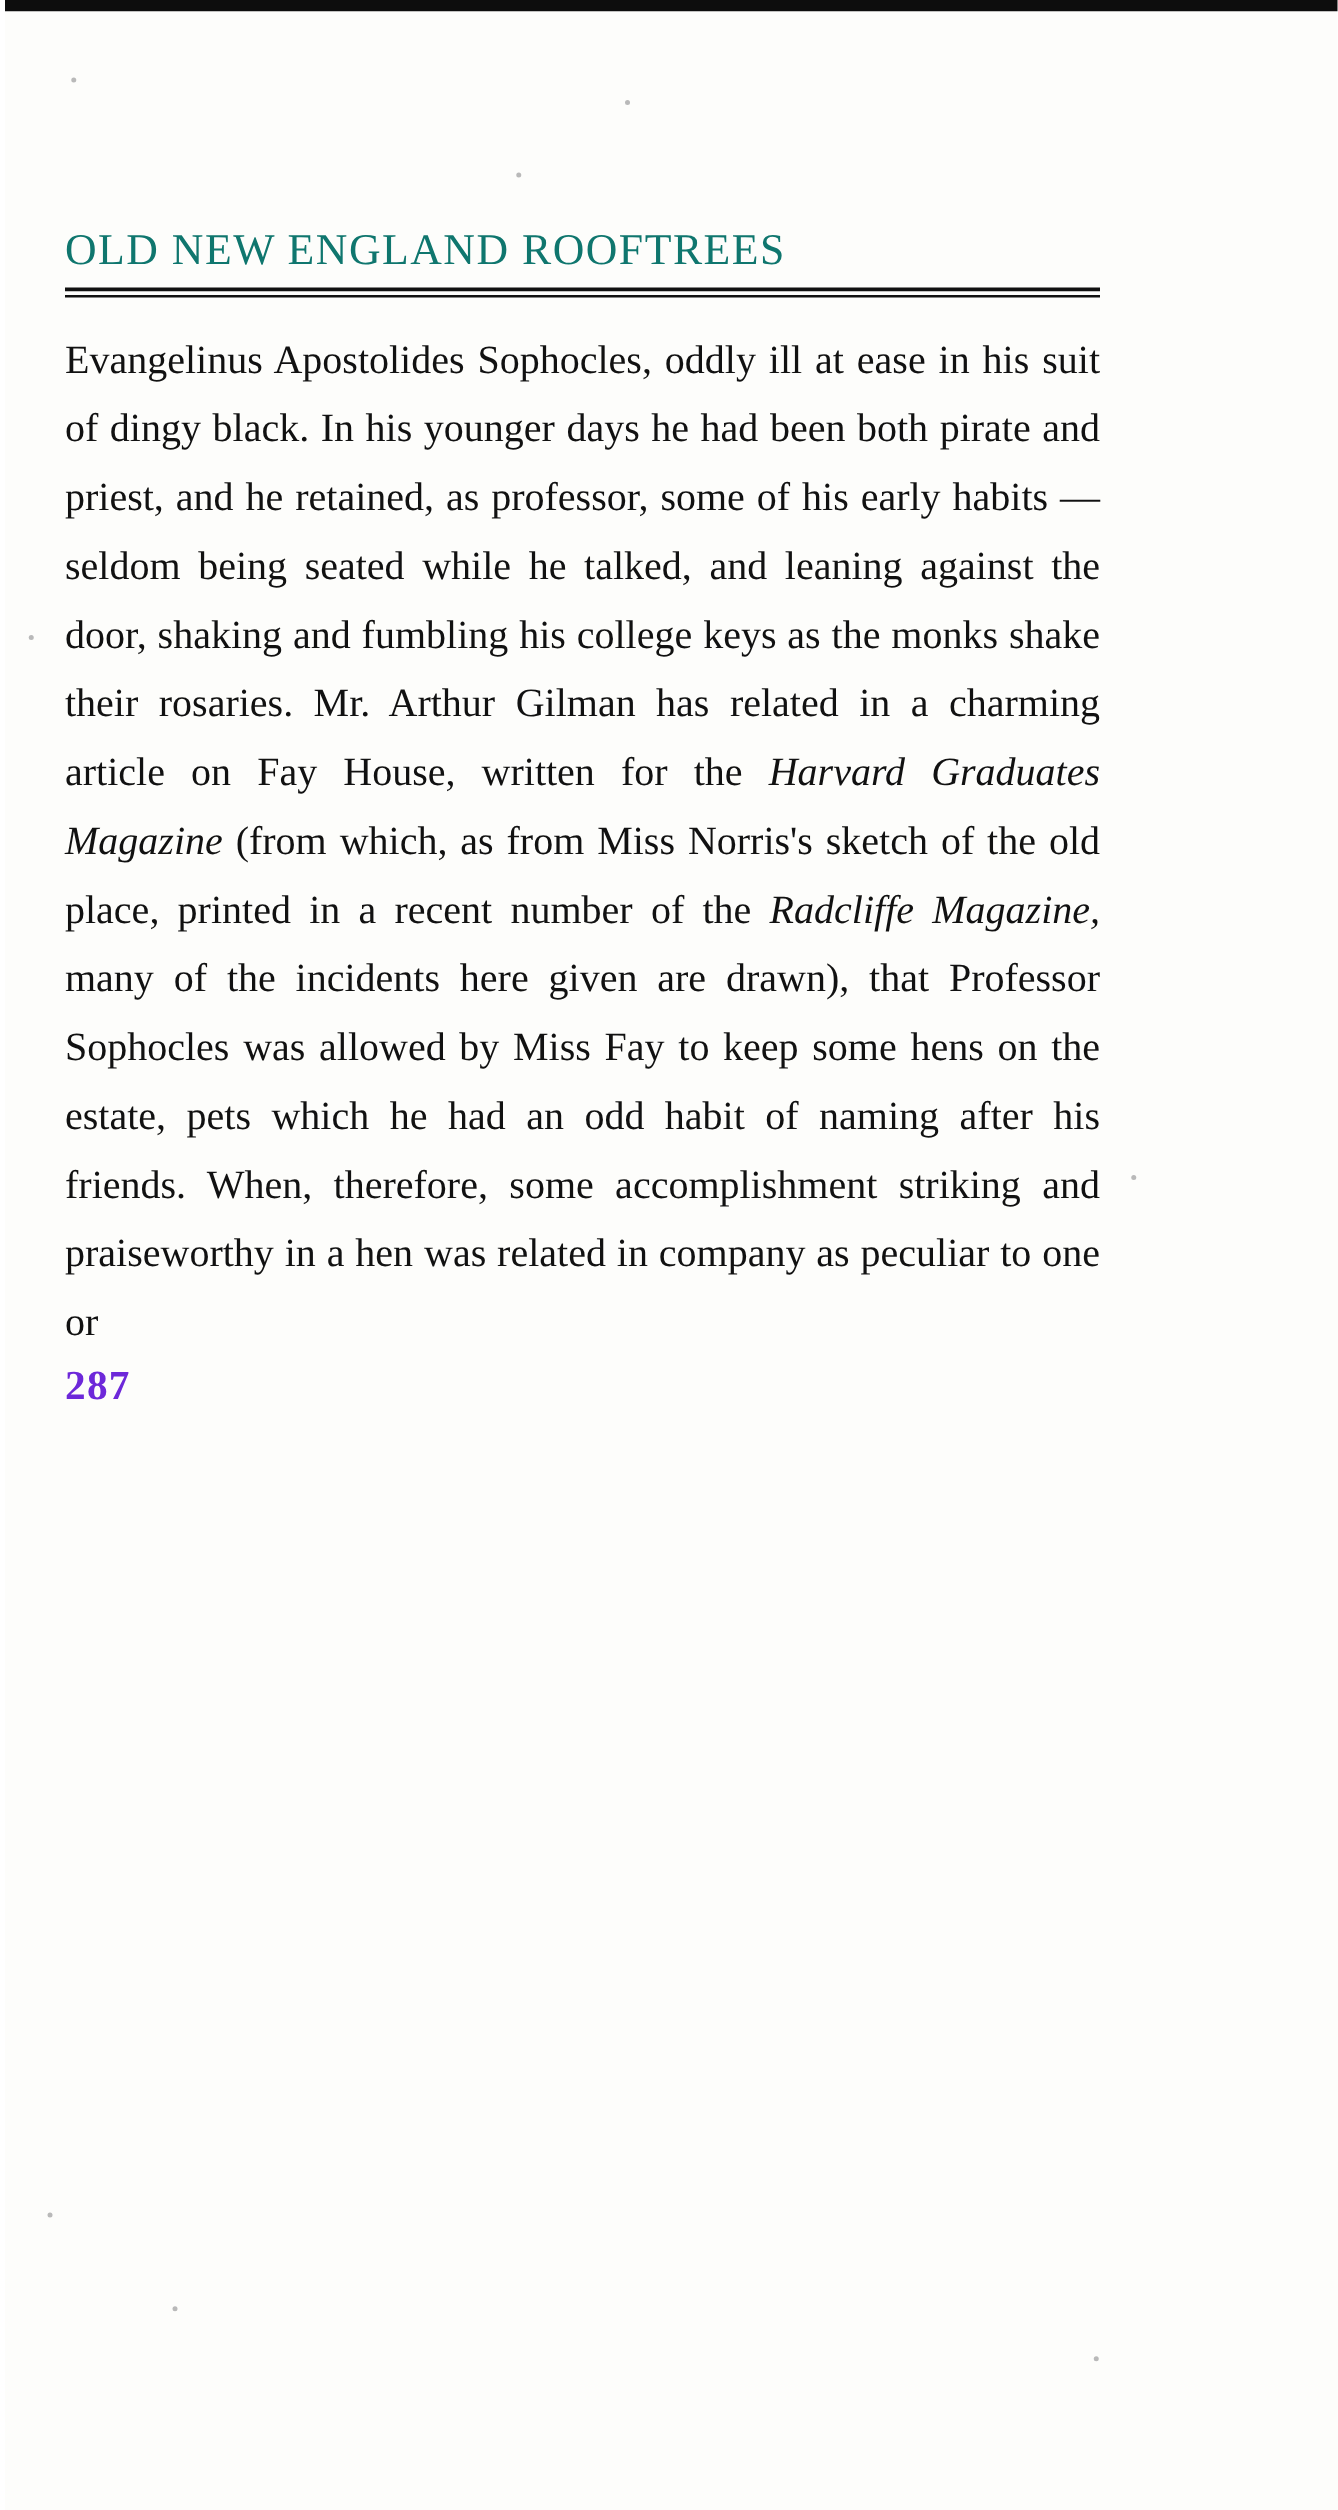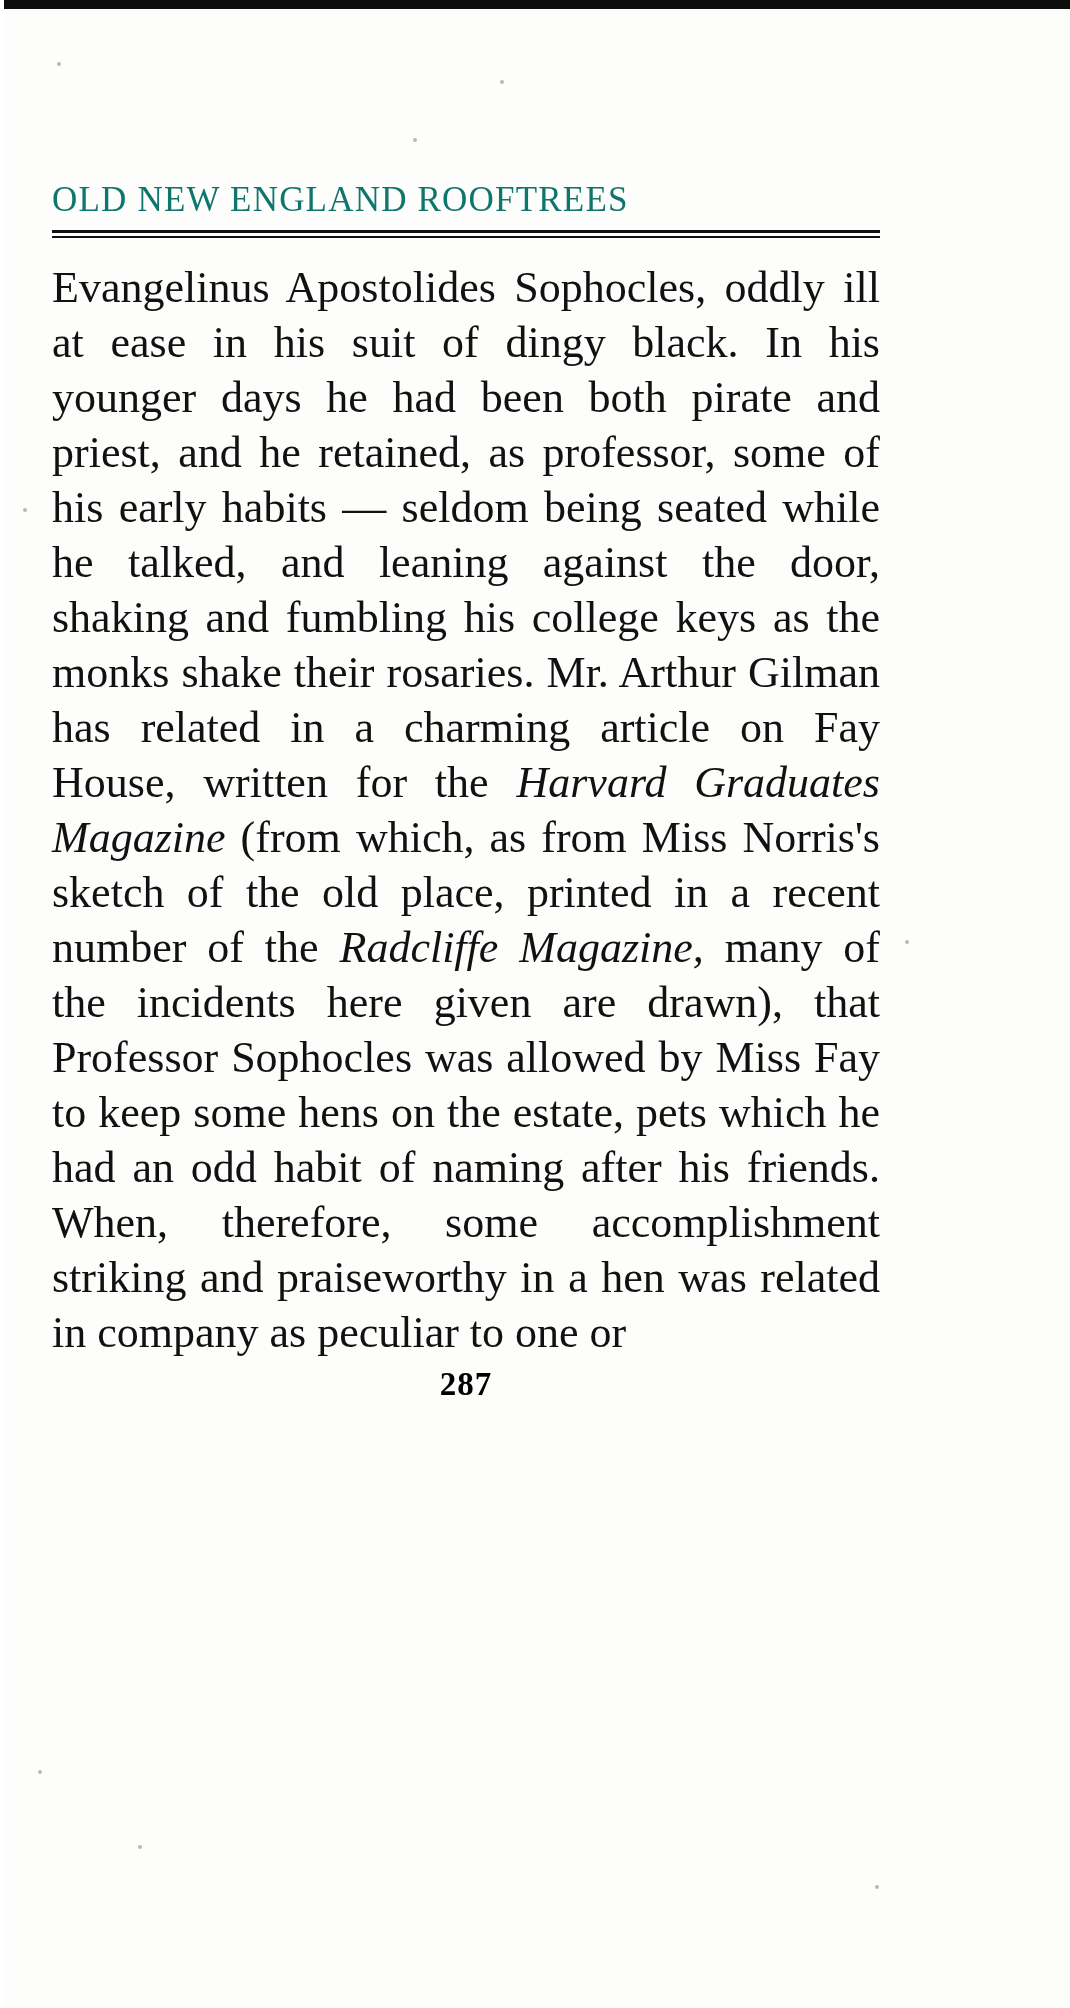--- a/index.html
+++ b/index.html
@@ -53,37 +53,37 @@
     padding-bottom: 10px;
   }
   .rule-double {
     width: 828px;
     border-top: 3px solid #111;
     border-bottom: 2px solid #111;
     height: 3px;
     margin-bottom: 22px;
   }
   .body-text {
-    font-size: 44px;
+    font-size: 32px;
     line-height: 55px;
     text-align: justify;
     text-justify: inter-word;
     color: #111;
     hyphens: manual;
   }
   .body-text i {
     font-style: italic;
   }
   .folio {
     margin-top: 6px;
-    text-align: center;
+    text-align: left;
     font-size: 33px;
     font-weight: 700;
     letter-spacing: 1px;
-    color: #000000;
+    color: #6d28d9;
   }
   
   .speck {
     position: absolute;
     background: #b9b9b9;
     border-radius: 50%;
   }
 </style>
 </head>
 <body>

